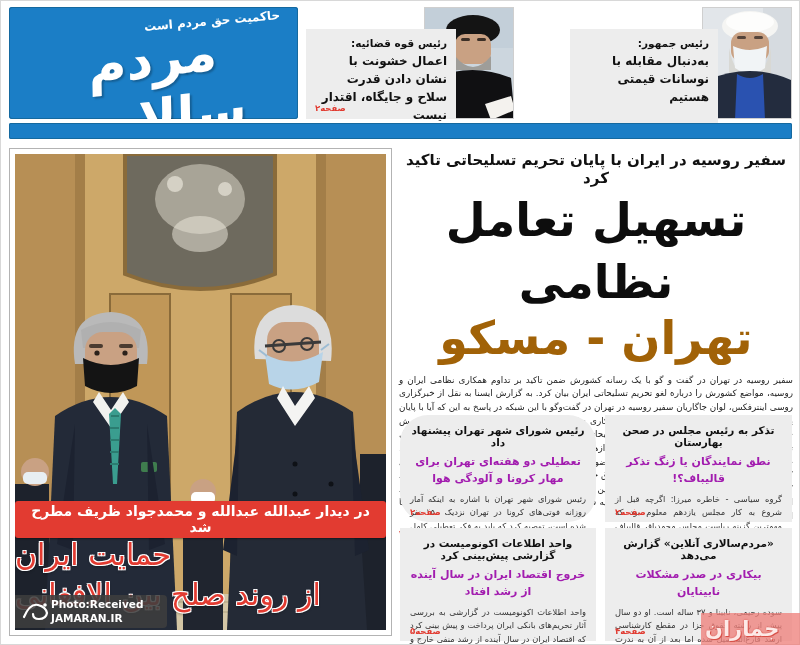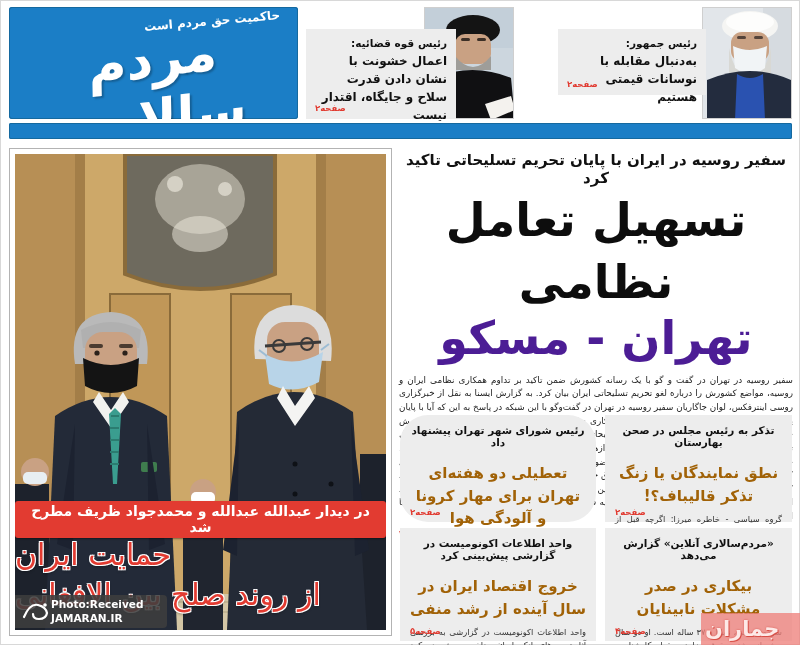--- a/index.html
+++ b/index.html
@@ -15,21 +15,21 @@
   
   .topstory { position:absolute; top:6px; height:112px; }
   .topstory .gbox { position:absolute; top:22px; background:#ededed; padding:8px 9px 6px 9px; direction:rtl; }
   .topstory .kick { font-size:10.5px; font-weight:bold; color:#111; text-align:right; }
   .topstory .ttl { font-size:12px; font-weight:bold; color:#111; text-align:right; line-height:1.5; margin-top:3px; }
   .topstory .pref { position:absolute; bottom:6px; left:9px; color:#e13a30; font-size:8.5px; font-weight:bold; }
   .topstory .tphoto { position:absolute; top:0; right:0; width:90px; height:112px; border:1px solid #cfcfcf; overflow:hidden; background:#dde3e8; }
   #story-judiciary { left:305px; width:208px; }
   #story-judiciary .gbox { left:0; width:150px; height:90px; }
   #story-president { left:553px; width:238px; }
-  #story-president .gbox { left:4px; width:148px; height:66px; }
+  #story-president .gbox { left:16px; width:148px; height:108px; }
 
   
   .datebar { position:absolute; left:8px; top:122px; width:783px; height:16px; background:#1b7ec6; border-radius:2px; box-shadow:inset 0 0 0 1px #15699f; }
   .datebar span { display:block; color:#fff; font-size:9px; font-weight:bold; line-height:16px; padding:16px 8px; direction:rtl; text-align:left; white-space:nowrap; }
 
   
   .photo-frame { position:absolute; left:8px; top:147px; width:383px; height:488px; background:#fff; border:1px solid #b3b3b3; padding:5px; }
   .photo-inner { position:relative; width:100%; height:100%; overflow:hidden; background:#c8a567; }
   .photo-inner svg { display:block; }
   .cap-kick { position:absolute; top:347px; left:0; width:100%; text-align:center; }
@@ -39,28 +39,28 @@
   .cap-l1 { top:383px; font-size:30px; }
   .cap-l2 { top:423px; font-size:30px; }
   .credit { position:absolute; left:0; bottom:2px; width:152px; height:33px; background:rgba(62,62,62,.88); border-radius:0 4px 4px 0; display:flex; align-items:center; padding:0 6px; }
   .credit .clogo { width:30px; height:26px; flex:0 0 auto; }
   .credit .ctxt { color:#fff; font-size:10.5px; font-weight:bold; line-height:1.25; white-space:nowrap; }
 
   
   .lead { position:absolute; left:398px; top:150px; width:394px; }
   .lead .kick { text-align:center; font-size:15px; font-weight:bold; color:#111; direction:rtl; }
   .lead .h1 { text-align:center; font-size:46px; font-weight:bold; color:#0d0d0d; direction:rtl; line-height:1.35; letter-spacing:-1px; margin-top:2px; }
-  .lead .h2 { text-align:center; font-size:46px; font-weight:bold; color:#4c1d95; direction:rtl; line-height:1.1; letter-spacing:-1px; }
+  .lead .h2 { text-align:center; font-size:46px; font-weight:bold; color:#a16207; direction:rtl; line-height:1.1; letter-spacing:-1px; }
   .lead .body { margin-top:10px; font-size:8.8px; line-height:1.55; color:#222; text-align:justify; direction:rtl; }
   .lead .pref { margin-top:4px; color:#e13a30; font-size:9.5px; font-weight:bold; text-align:left; direction:rtl; }
 
   
   .abox { position:absolute; background:#ededed; padding:9px 10px 7px; direction:rtl; }
   .abox .kick { font-size:10.5px; font-weight:bold; text-align:center; color:#111; }
-  .abox .ttl { font-size:15px; font-weight:bold; text-align:center; color:#a16207; line-height:1.5; margin-top:14px; }
+  .abox .ttl { font-size:11px; font-weight:bold; text-align:center; color:#a21caf; line-height:1.5; margin-top:6px; }
   .abox .body { font-size:8.3px; line-height:1.6; color:#333; text-align:justify; margin-top:6px; }
   .abox .pref { position:absolute; bottom:5px; right:auto; left:10px; color:#e13a30; font-size:8.5px; font-weight:bold; }
   #abox-shutdown { left:399px; top:414px; width:196px; height:107px;border-radius:28px; }
   #abox-economy  { left:399px; top:527px; width:196px; height:113px; }
   #abox-majlis   { left:604px; top:414px; width:187px; height:107px; }
   #abox-blind    { left:604px; top:527px; width:187px; height:113px; }
 
   
   .watermark { position:absolute; left:700px; top:612px; width:100px; height:32px; background:rgba(238,130,124,.78); overflow:hidden; display:flex; align-items:center; justify-content:flex-start; padding:0 4px; }
   .watermark span { color:#fde9e7; font-size:21px; font-weight:bold; direction:rtl;
@@ -219,21 +219,21 @@
 
   <div class="abox" id="abox-shutdown">
     <div class="kick">رئیس شورای شهر تهران پیشنهاد داد</div>
     <div class="ttl">تعطیلی دو هفته‌ای تهران برای مهار کرونا و آلودگی هوا</div>
     <div class="body">رئیس شورای شهر تهران با اشاره به اینکه آمار روزانه فوتی‌های کرونا در تهران نزدیک ۱۵۰ نفر شده است، توصیه کرد که باید به فکر تعطیلی کامل دو هفته‌ای تهران و برخی کلانشهرها باشیم و اگر اینکار را نکنیم به نظر می‌رسد نتوانیم از پس موج سوم بربیاییم...</div>
     <div class="pref">صفحه۲</div>
   </div>
 
   <div class="abox" id="abox-economy">
     <div class="kick">واحد اطلاعات اکونومیست در گزارشی پیش‌بینی کرد</div>
-    <div class="ttl">خروج اقتصاد ایران در سال آینده از رشد منفی</div>
+    <div class="ttl">خروج اقتصاد ایران در سال آینده از رشد افتاد</div>
     <div class="body">واحد اطلاعات اکونومیست در گزارشی به بررسی آثار تحریم‌های بانکی ایران پرداخت و پیش بینی کرد که اقتصاد ایران در سال آینده از رشد منفی خارج و به رشد مثبت دو درصدی دست یابد. واحد اطلاعات اکونومیست در گزارشی به بررسی پیامدهای تحریمی جدید بانکی آمریکا روی...</div>
     <div class="pref">صفحه۵</div>
   </div>
 
   <div class="abox" id="abox-majlis">
     <div class="kick">تذکر به رئیس مجلس در صحن بهارستان</div>
     <div class="ttl">نطق نمایندگان یا زنگ تذکر قالیباف؟!</div>
     <div class="body">گروه سیاسی - خاطره میرزا: اگرچه قبل از شروع به کار مجلس یازدهم معلوم بود که مهمترین گزینه ریاست مجلس محمدباقر قالیباف است و مجلس از چهره‌ای که بتواند داعیه رقابت با او را بزند خالی است. اما برای بسیاری مسجل بود که قالیباف توان...</div>
     <div class="pref">صفحه۲</div>
   </div>

